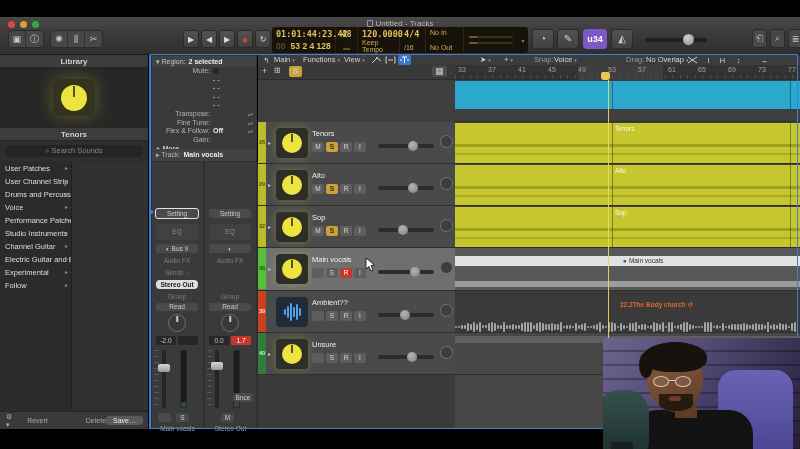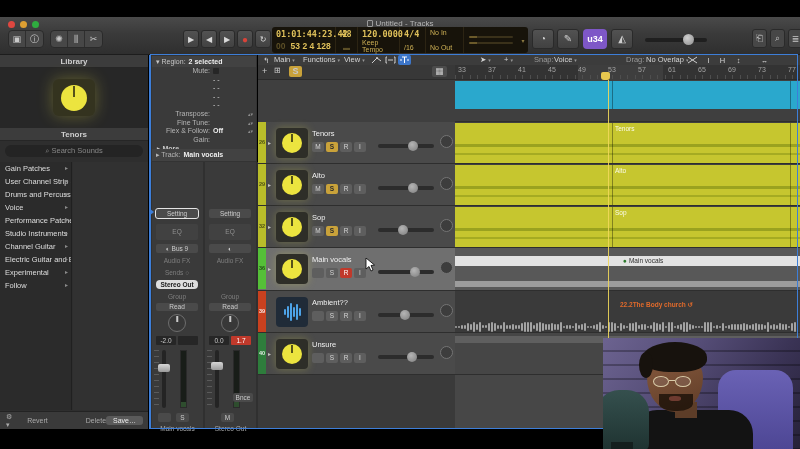--- a/index.html
+++ b/index.html
@@ -244,21 +244,21 @@
   <div id="library">
     <div class="panel-hdr">Library</div>
     <div class="patch-preview">
       <div class="patch-icon">
           <div class="knobic"></div>
         </div>
     </div>
     <div class="panel-hdr sounds-hdr">Tenors</div>
     <div class="search-field">⌕ <span>Search Sounds</span></div>
     <div class="lib-list">
-        <div class="lib-item"><span>Gain Patches</span><span class="li-c">▸</span></div>
+        <div class="lib-item"><span>User Patches</span><span class="li-c">▸</span></div>
         <div class="lib-item"><span>User Channel Strip S…</span><span class="li-c">▸</span></div>
         <div class="lib-item"><span>Drums and Percussion</span><span class="li-c">▸</span></div>
         <div class="lib-item"><span>Voice</span><span class="li-c">▸</span></div>
         <div class="lib-item"><span>Performance Patches</span><span class="li-c">▸</span></div>
         <div class="lib-item"><span>Studio Instruments</span><span class="li-c">▸</span></div>
         <div class="lib-item"><span>Channel Guitar</span><span class="li-c">▸</span></div>
         <div class="lib-item"><span>Electric Guitar and Ba…</span><span class="li-c">▸</span></div>
         <div class="lib-item"><span>Experimental</span><span class="li-c">▸</span></div>
         <div class="lib-item"><span>Follow</span><span class="li-c">▸</span></div>
       </div>

